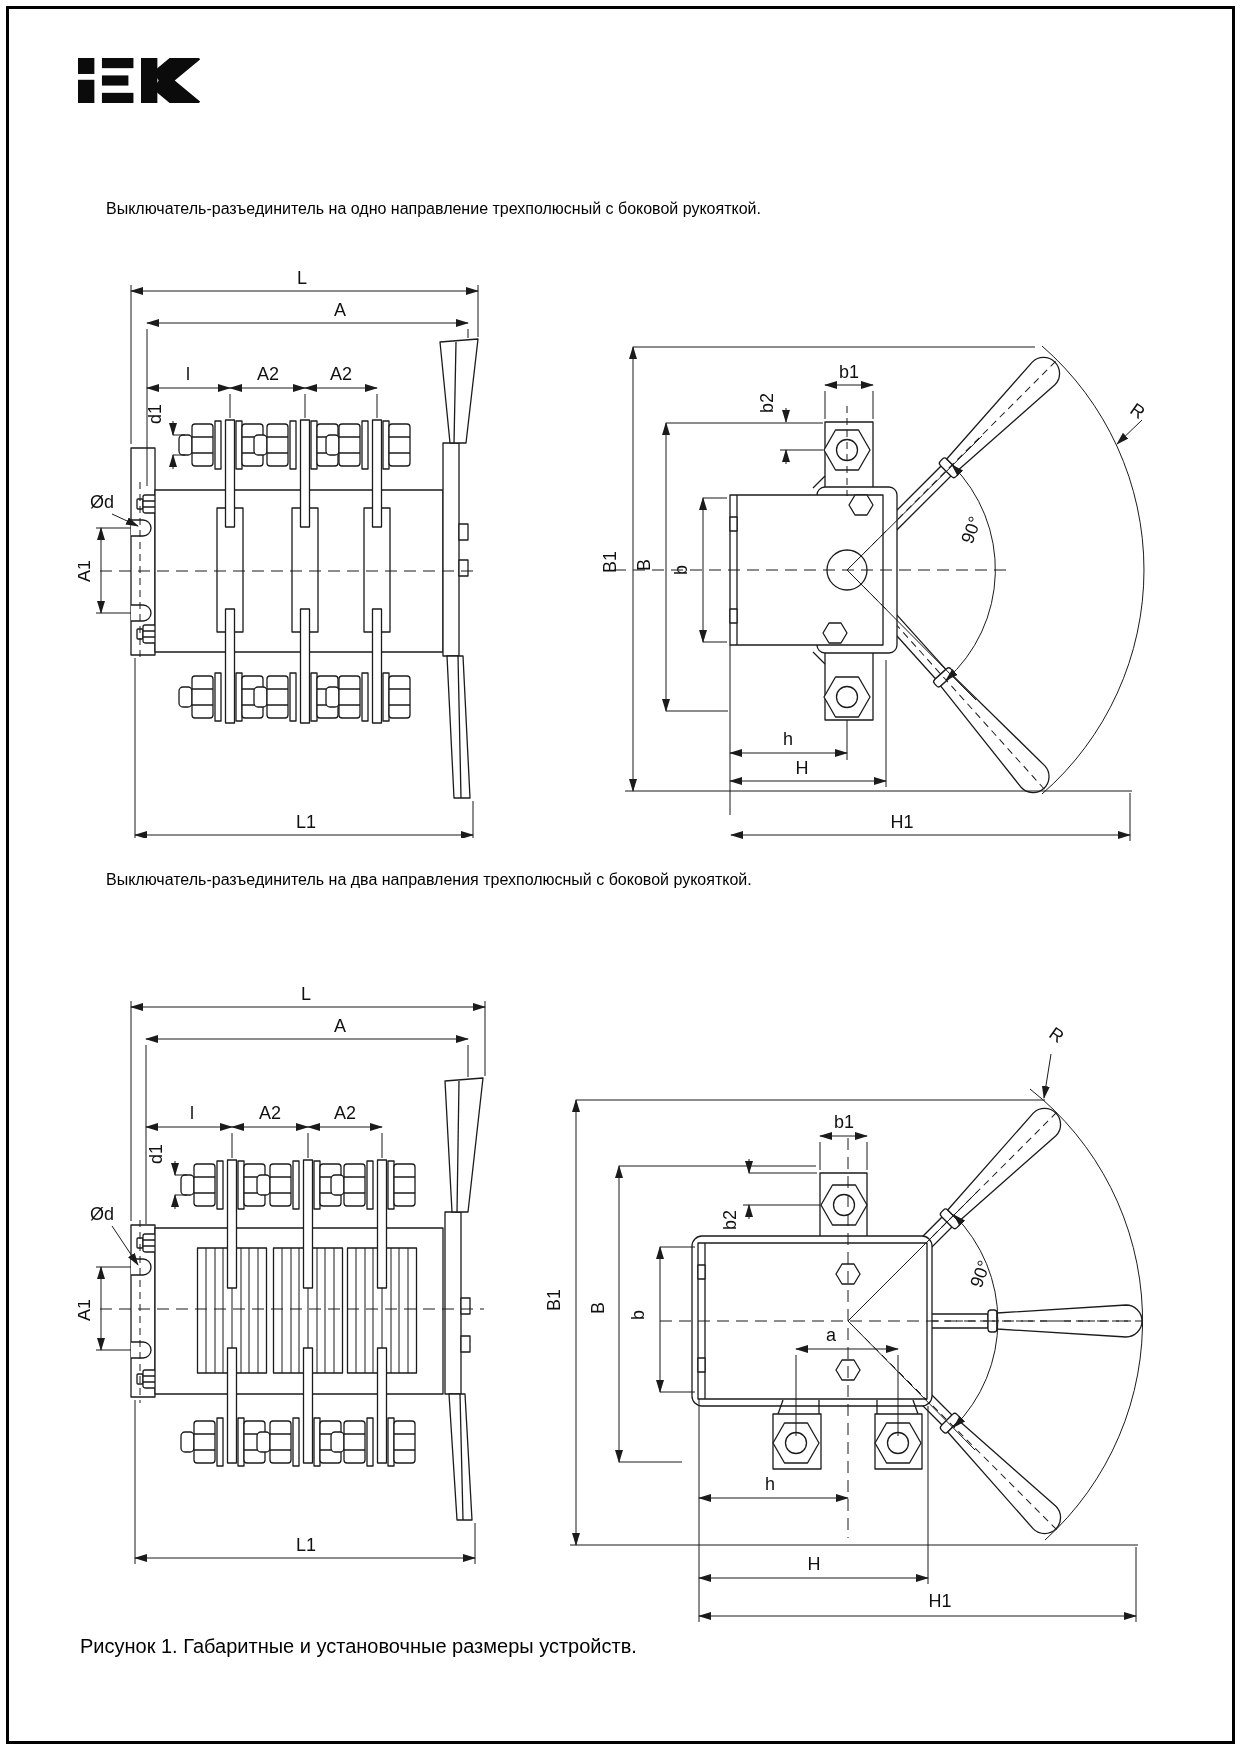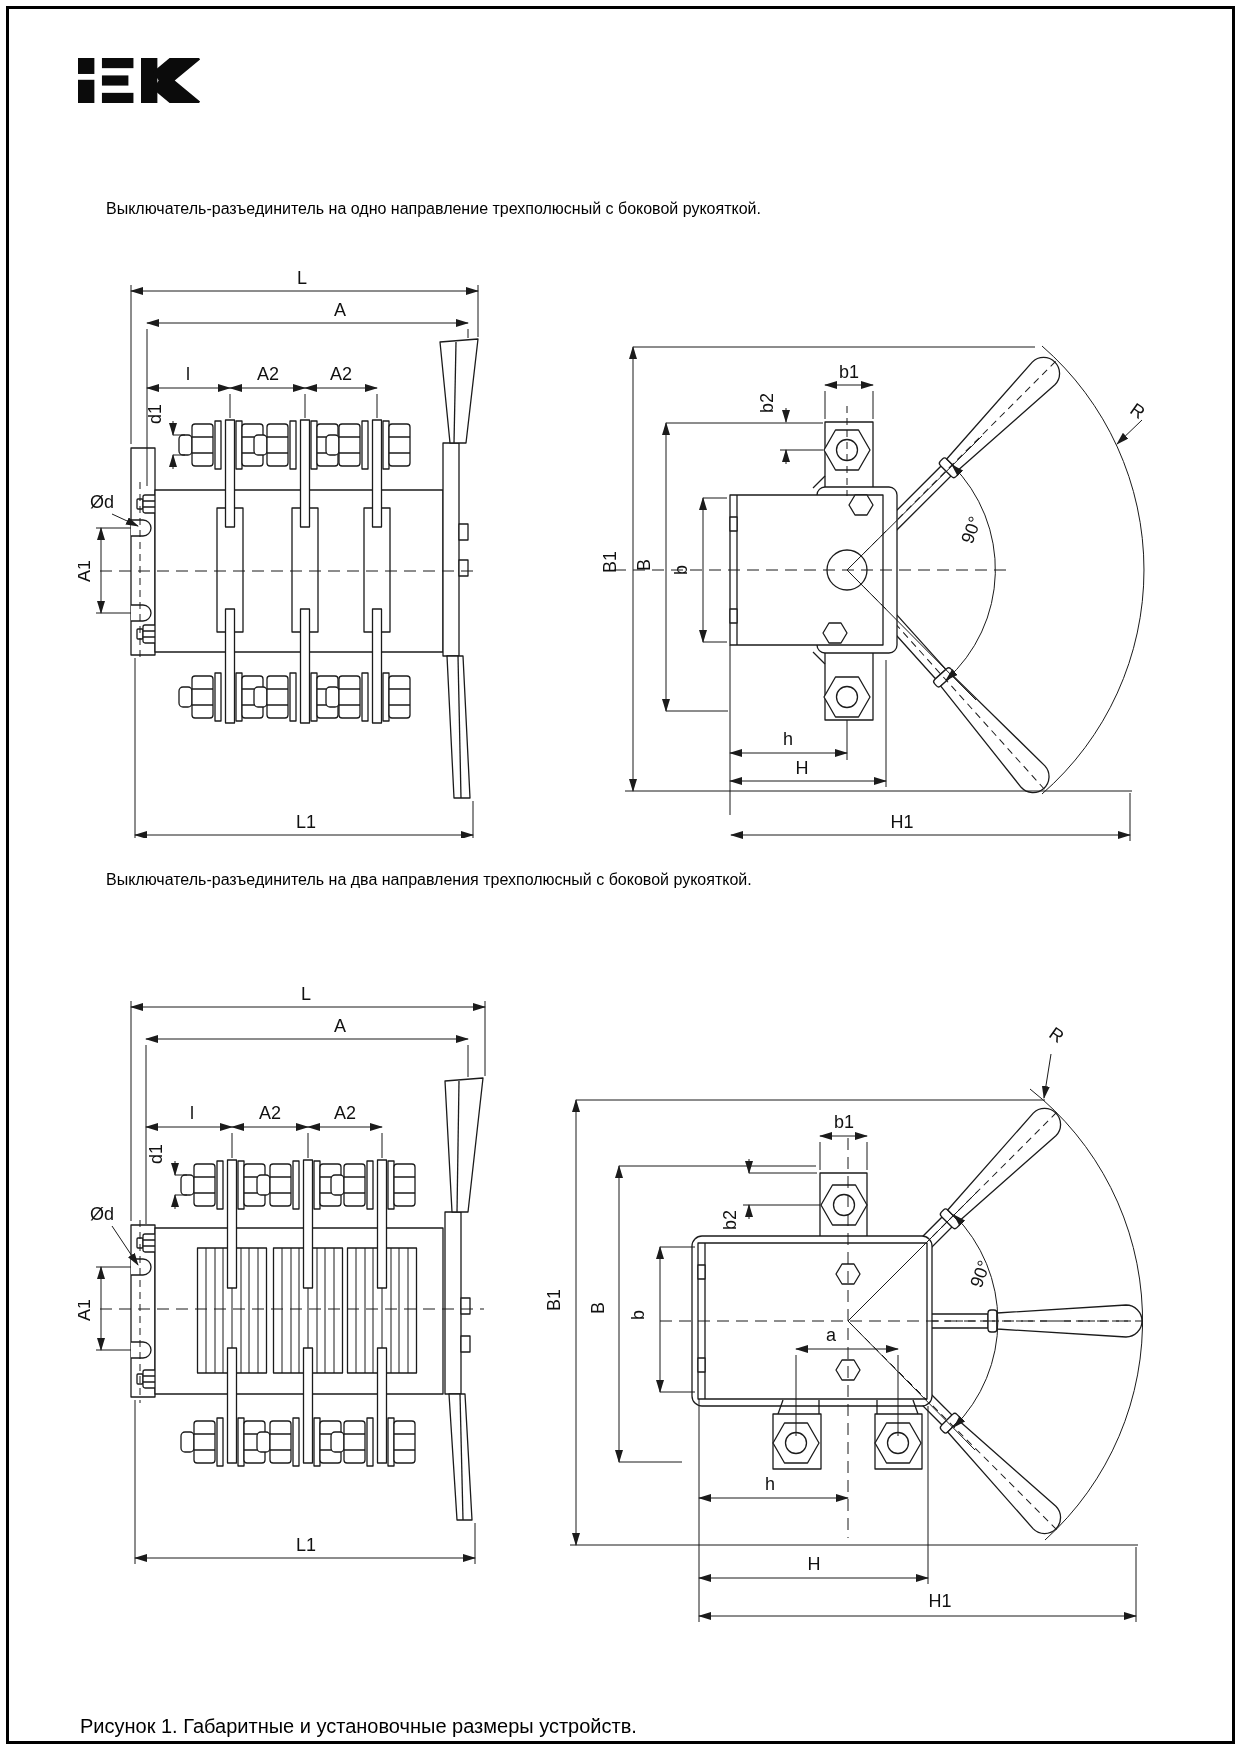--- a/index.html
+++ b/index.html
@@ -364,14 +364,14 @@
       <text class="lb" x="216" y="250" text-anchor="middle" transform="rotate(-90 216 250)">b2</text>
       <text class="lb" x="311" y="371" text-anchor="middle">a</text>
       <text class="lb" x="250" y="520" text-anchor="middle">h</text>
       <text class="lb" x="294" y="600" text-anchor="middle">H</text>
       <text class="lb" x="420" y="637" text-anchor="middle">H1</text>
       <text class="lb" x="533" y="70" text-anchor="middle" transform="rotate(35 533 70)">R</text>
       <text class="lb" x="466" y="306" text-anchor="middle" transform="rotate(-70 466 306)">90°</text>
     </g>
   </svg>
 
-  <div class="caption" style="top:1715px">Рисунок 1. Габаритные и установочные размеры устройств.</div>
+  <div class="caption" style="top:1635px">Рисунок 1. Габаритные и установочные размеры устройств.</div>
 </div>
 
 </body></html>

